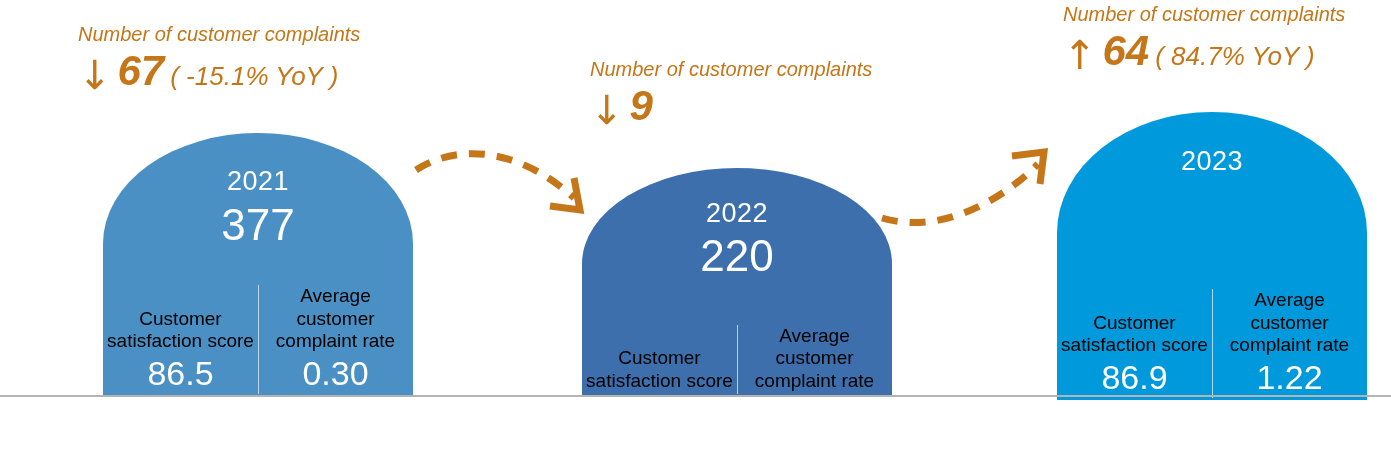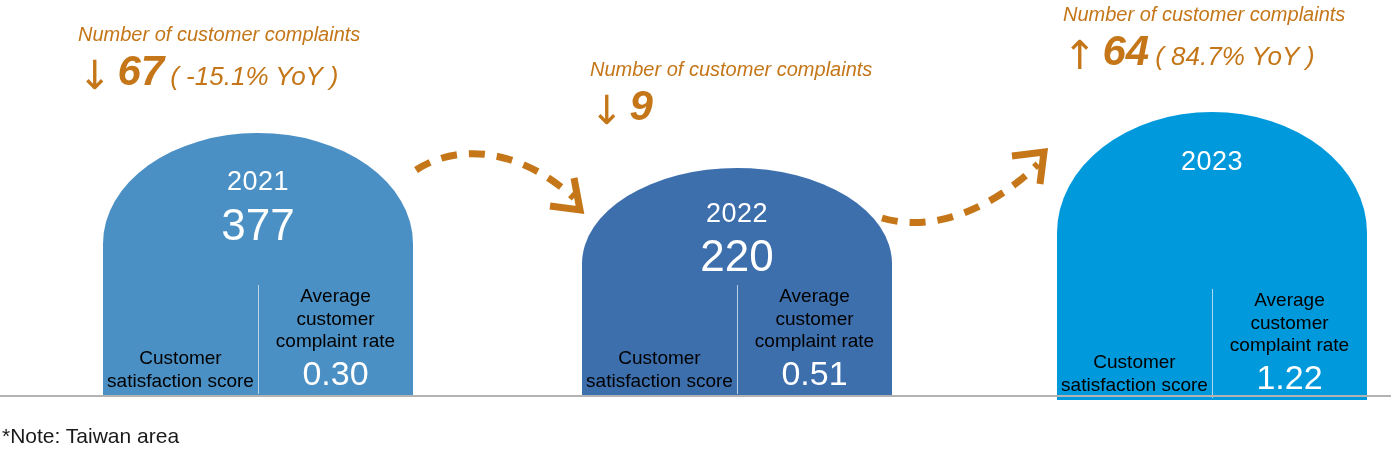--- a/index.html
+++ b/index.html
@@ -203,20 +203,21 @@
   <div class="arch" style="left:103px; top:133px; width:310px; height:263px;">
     <div class="arch-body" style="background:#4a90c4;"></div>
     <div class="arch-content">
       <div class="arch-year" style="top:35px;">2021</div>
       <div class="arch-value" style="top:70px;">377</div>
       <div class="stats">
         <div class="stat-divider"></div>
         <div class="stat">
           <div class="stat-label">Customer
 satisfaction score</div>
+          <div class="stat-value">86.5</div>
         </div>
         <div class="stat">
           <div class="stat-label">Average customer
 complaint rate</div>
           <div class="stat-value">0.30</div>
         </div>
       </div>
     </div>
   </div>
 
@@ -227,42 +228,41 @@
       <div class="arch-value" style="top:66px;">220</div>
       <div class="stats">
         <div class="stat-divider"></div>
         <div class="stat">
           <div class="stat-label">Customer
 satisfaction score</div>
         </div>
         <div class="stat">
           <div class="stat-label">Average customer
 complaint rate</div>
-          <div class="stat-value">0.51</div>
         </div>
       </div>
     </div>
   </div>
 
   <div class="arch" style="left:1057px; top:112px; width:310px; height:288px;">
     <div class="arch-body" style="background:#0099dc;"></div>
     <div class="arch-content">
       <div class="arch-year" style="top:36px;">2023</div>
       <div class="stats">
         <div class="stat-divider"></div>
         <div class="stat">
           <div class="stat-label">Customer
 satisfaction score</div>
+          <div class="stat-value">86.9</div>
         </div>
         <div class="stat">
           <div class="stat-label">Average customer
 complaint rate</div>
           <div class="stat-value">1.22</div>
         </div>
       </div>
     </div>
   </div>
 
   <div class="baseline"></div>
 
-  <div class="note">*Note: Taiwan area</div>
 
 </div>
 
 </body></html>

